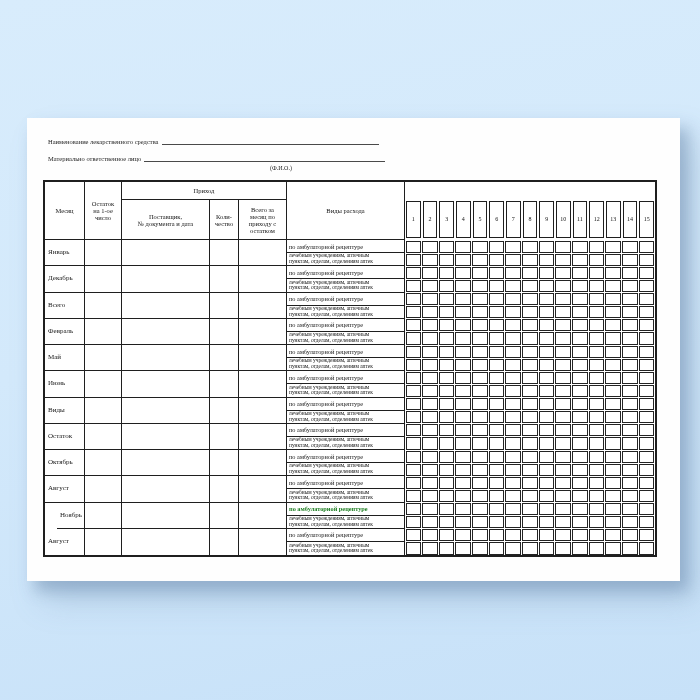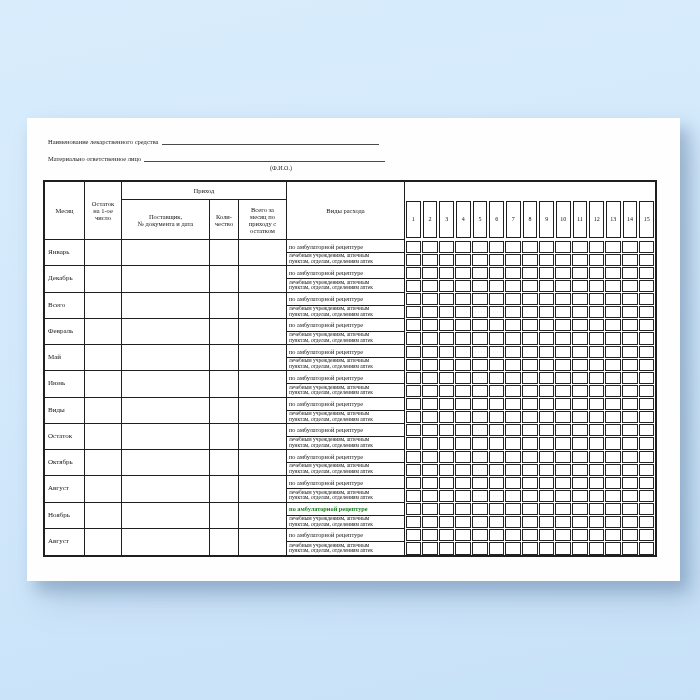--- a/index.html
+++ b/index.html
@@ -151,21 +151,21 @@
         <div class="cell exp exp2 bR bB" style="grid-area: 20 / 6;">лечебным учреждениям, аптечным
 пунктам, отделам, отделениям аптек</div>
         <div class="cell mon bR bB" style="grid-area: 21 / 1 / span 2;">Август</div>
         <div class="cell bR bB" style="grid-area: 21 / 2 / span 2;"></div>
         <div class="cell bR bB" style="grid-area: 21 / 3 / span 2;"></div>
         <div class="cell bR bB" style="grid-area: 21 / 4 / span 2;"></div>
         <div class="cell bR bB" style="grid-area: 21 / 5 / span 2;"></div>
         <div class="cell exp exp1 bR bB" style="grid-area: 21 / 6;">по амбулаторной рецептуре</div>
         <div class="cell exp exp2 bR bB" style="grid-area: 22 / 6;">лечебным учреждениям, аптечным
 пунктам, отделам, отделениям аптек</div>
-        <div class="cell mon bR bB" style="grid-area: 23 / 1 / span 2;">Ноябрь</div>
+        <div class="cell mon bR bB" style="grid-area: 23 / 1 / span 2; margin-left: 12px;">Ноябрь</div>
         <div class="cell bR bB" style="grid-area: 23 / 2 / span 2;"></div>
         <div class="cell bR bB" style="grid-area: 23 / 3 / span 2;"></div>
         <div class="cell bR bB" style="grid-area: 23 / 4 / span 2;"></div>
         <div class="cell bR bB" style="grid-area: 23 / 5 / span 2;"></div>
         <div class="cell exp exp1 bR bB green" style="grid-area: 23 / 6; color: rgb(30, 126, 34);">по амбулаторной рецептуре</div>
         <div class="cell exp exp2 bR bB" style="grid-area: 24 / 6;">лечебным учреждениям, аптечным
 пунктам, отделам, отделениям аптек</div>
         <div class="cell mon bR" style="grid-area: 25 / 1 / span 2;">Август</div>
         <div class="cell bR" style="grid-area: 25 / 2 / span 2;"></div>
         <div class="cell bR" style="grid-area: 25 / 3 / span 2;"></div>

